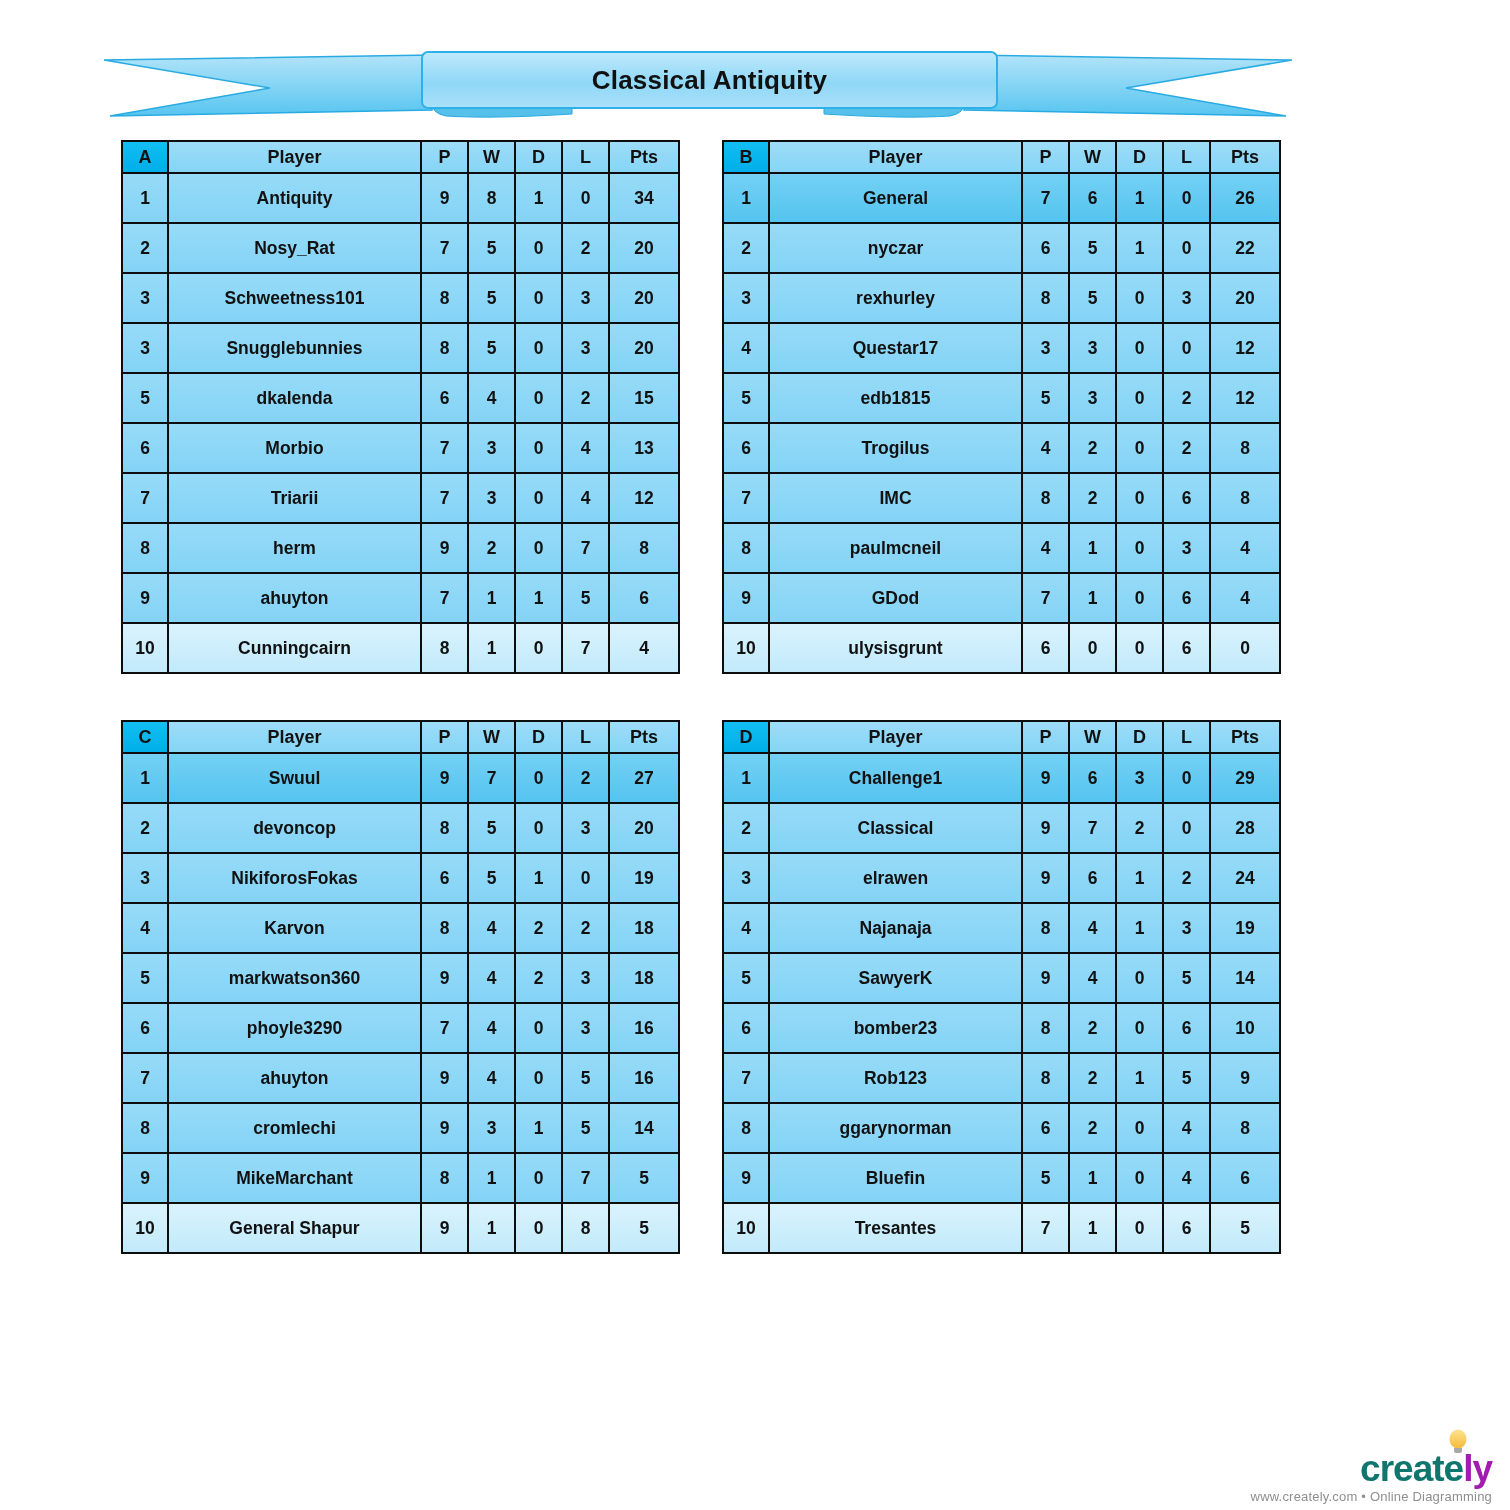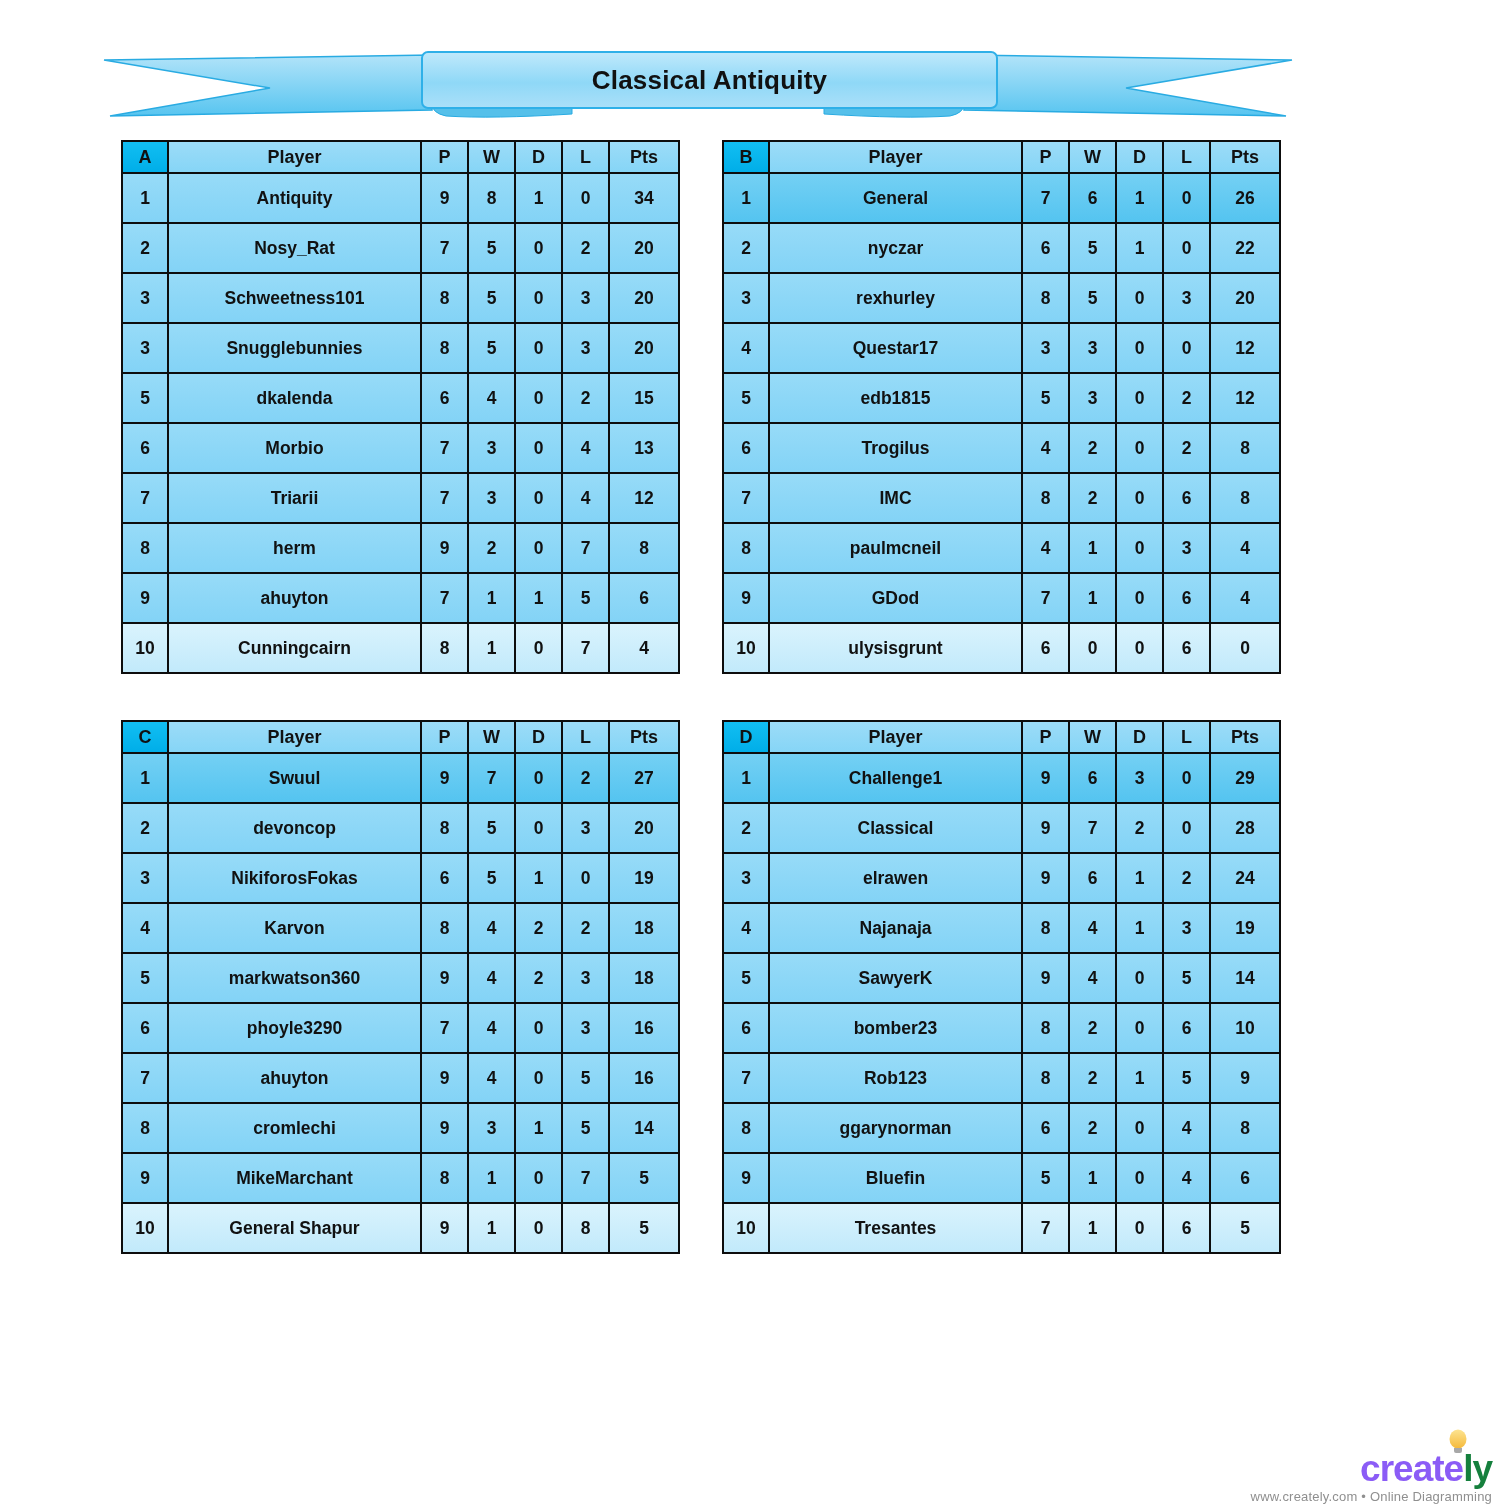--- a/index.html
+++ b/index.html
@@ -31,22 +31,22 @@
   table.league tr.row-last  td{background:linear-gradient(#daf3fd,#c2eafb);}
   .tbl-a{left:121px;top:140px;}
   .tbl-b{left:722px;top:140px;}
   .tbl-c{left:121px;top:720px;}
   .tbl-d{left:722px;top:720px;}
 
   
   .logo-wrap{position:absolute;right:18px;bottom:6px;text-align:right;}
   .logo-mark{position:relative;display:inline-block;font-size:37px;font-weight:bold;
     letter-spacing:-1px;line-height:1;padding-top:16px;}
-  .logo-create{color:#8b5cf6;}
-  .logo-ly{color:#15803d;}
+  .logo-create{color:#0f766e;}
+  .logo-ly{color:#a21caf;}
   .bulb{position:absolute;right:22px;top:-8px;}
   .tagline{font-size:13px;color:#8f8f8f;margin-top:2px;letter-spacing:0.2px;}
 </style>
 </head>
 <body>
 
 <div class="canvas">
 
   <div class="banner">
     <svg width="1196" height="80" viewBox="0 0 1196 80">

